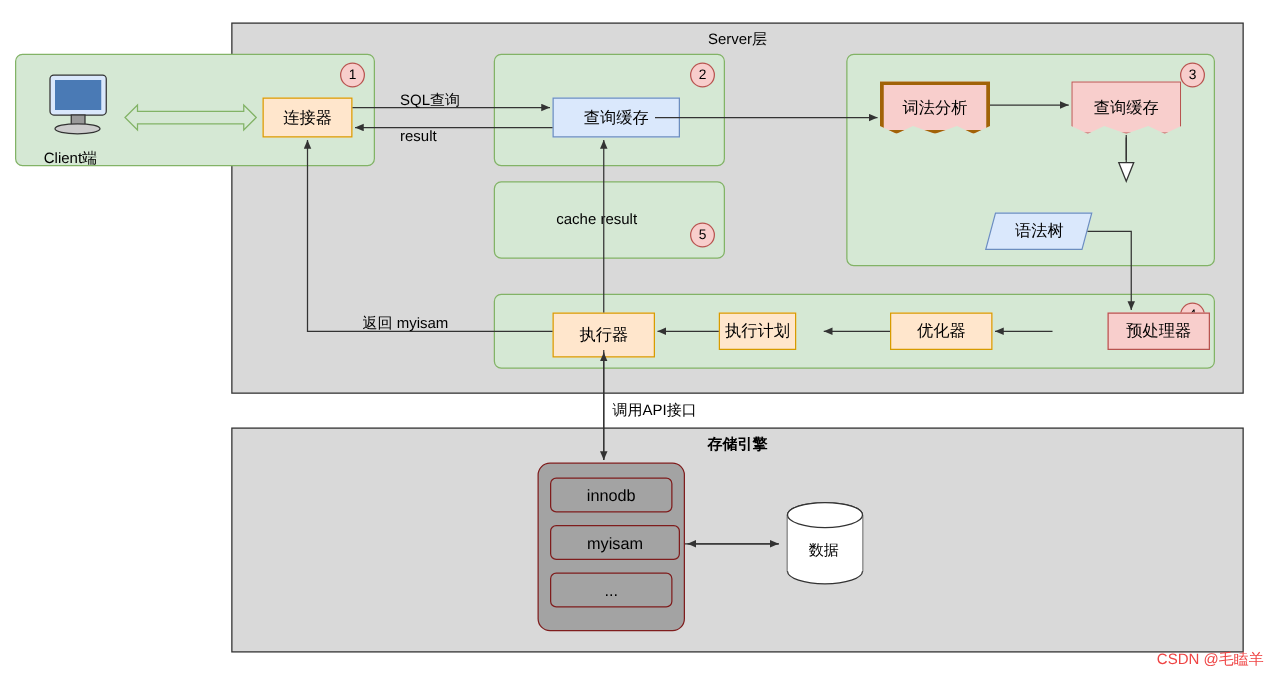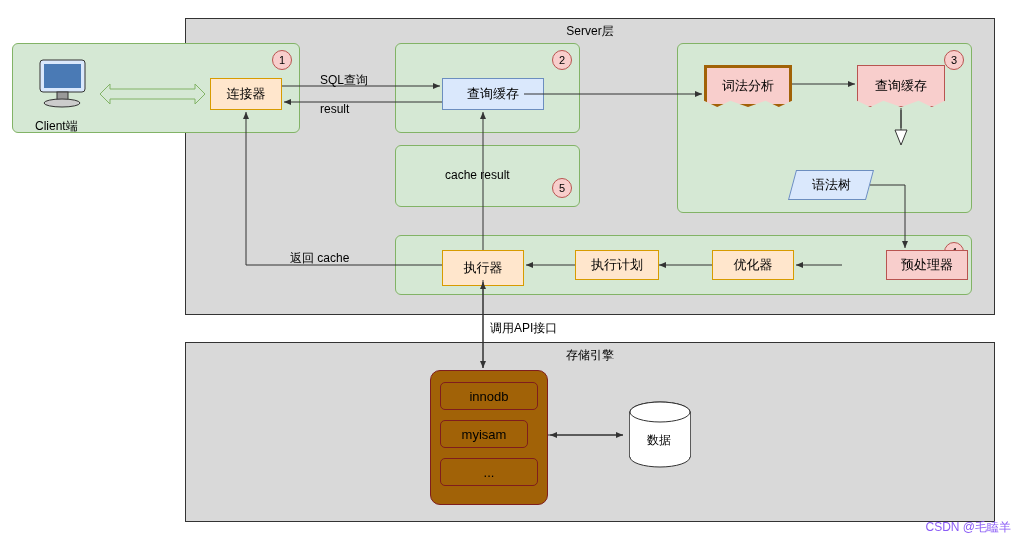--- a/index.html
+++ b/index.html
@@ -4,27 +4,27 @@
 <style>
 *{box-sizing:border-box;margin:0;padding:0}
 body{font-family:sans-serif;background:#fff;width:1021px;height:541px;position:relative;font-size:13px}
 .container{position:absolute;border:1px solid #333}
 .gray-bg{background:#d9d9d9}
 .green-bg{background:#d5e8d4;border:1px solid #82b366}
 .box{position:absolute;border:1px solid #7f1d1d;display:flex;align-items:center;justify-content:center;font-size:13px}
 .yellow{background:#ffe6cc;border-color:#d79b00}
 .blue{background:#dae8fc;border-color:#6c8ebf}
 .pink{background:#f8cecc;border-color:#b85450}
-.white{background:#a16207}
+.white{background:#a3a3a3}
 .badge{position:absolute;width:20px;height:20px;border-radius:50%;background:#f8cecc;border:1px solid #b85450;display:flex;align-items:center;justify-content:center;font-size:11px}
 .label{position:absolute;font-size:12px;background:transparent}
 .arrow{stroke:#333;stroke-width:1;fill:none}
 .parallelogram{position:absolute;background:#dae8fc;border:1px solid #6c8ebf;transform:skewX(-15deg);display:flex;align-items:center;justify-content:center}
 .parallelogram span{transform:skewX(15deg)}
-.watermark{position:absolute;right:10px;bottom:5px;color:#8b5cf6;font-size:12px}
+.watermark{position:absolute;right:10px;bottom:5px;color:#ef4444;font-size:12px}
 </style>
 </head>
 <body>
 
 <div class="container gray-bg" style="left:185px;top:18px;width:810px;height:297px">
   <div class="label" style="left:50%;top:4px;transform:translateX(-50%);font-weight:normal">Server层</div>
 </div>
 
 <div class="container green-bg" style="left:12px;top:43px;width:288px;height:90px;border-radius:6px"></div>
 <div class="badge" style="left:272px;top:50px">1</div>
@@ -64,31 +64,31 @@
 
 <div class="parallelogram" style="left:792px;top:170px;width:78px;height:30px">
   <span>语法树</span>
 </div>
 
 <div class="container green-bg" style="left:395px;top:235px;width:577px;height:60px;border-radius:6px"></div>
 <div class="badge" style="left:944px;top:242px">4</div>
 
 <div class="box pink" style="left:886px;top:250px;width:82px;height:30px">预处理器</div>
 <div class="box yellow" style="left:712px;top:250px;width:82px;height:30px">优化器</div>
-<div class="box yellow" style="left:575px;top:250px;width:84px;height:30px">执行计划</div>
+<div class="box yellow" style="left:575px;top:250px;width:62px;height:30px">执行计划</div>
 <div class="box yellow" style="left:442px;top:250px;width:82px;height:36px">执行器</div>
 
 <div class="container gray-bg" style="left:185px;top:342px;width:810px;height:180px">
-  <div class="label" style="left:50%;top:4px;transform:translateX(-50%);font-weight:normal">存储引擎</div>
+  <div class="label" style="left:50%;top:4px;transform:translateX(-50%);font-weight:bold">存储引擎</div>
 </div>
 
 <div class="box white" style="left:430px;top:370px;width:118px;height:135px;border-radius:10px;flex-direction:column;gap:6px;padding:8px">
 </div>
 <div class="box white" style="left:440px;top:382px;width:98px;height:28px;border-radius:5px">innodb</div>
-<div class="box white" style="left:440px;top:420px;width:88px;height:28px;border-radius:5px">myisam</div>
+<div class="box white" style="left:440px;top:420px;width:104px;height:28px;border-radius:5px">myisam</div>
 <div class="box white" style="left:440px;top:458px;width:98px;height:28px;border-radius:5px">...</div>
 
 <svg style="position:absolute;left:625px;top:400px" width="70" height="70">
   <ellipse cx="35" cy="12" rx="30" ry="10" fill="#fff" stroke="#333"></ellipse>
   <rect x="5" y="12" width="60" height="45" fill="#fff" stroke="#333" stroke-dasharray="0"></rect>
   <line x1="5" y1="12" x2="5" y2="57" stroke="#333"></line>
   <line x1="65" y1="12" x2="65" y2="57" stroke="#333"></line>
   <ellipse cx="35" cy="57" rx="30" ry="10" fill="#fff" stroke="#333"></ellipse>
   <rect x="5" y="12" width="60" height="45" fill="#fff" stroke="none"></rect>
   <ellipse cx="35" cy="12" rx="30" ry="10" fill="#fff" stroke="#333"></ellipse>
@@ -127,16 +127,16 @@
 
   <line x1="483" y1="280" x2="483" y2="368" class="arrow" marker-end="url(#ah)"></line>
   <line x1="483" y1="368" x2="483" y2="282" class="arrow" marker-end="url(#ah)"></line>
 
   <line x1="548" y1="435" x2="623" y2="435" class="arrow" marker-end="url(#ah)"></line>
   <line x1="623" y1="435" x2="550" y2="435" class="arrow" marker-end="url(#ah)"></line>
 </svg>
 
 <div class="label" style="left:320px;top:72px">SQL查询</div>
 <div class="label" style="left:320px;top:102px">result</div>
-<div class="label" style="left:290px;top:250px">返回 cache</div>
+<div class="label" style="left:290px;top:250px">返回 myisam</div>
 <div class="label" style="left:490px;top:320px">调用API接口</div>
 
 <div class="watermark">CSDN @毛瞌羊</div>
 
 </body></html>

